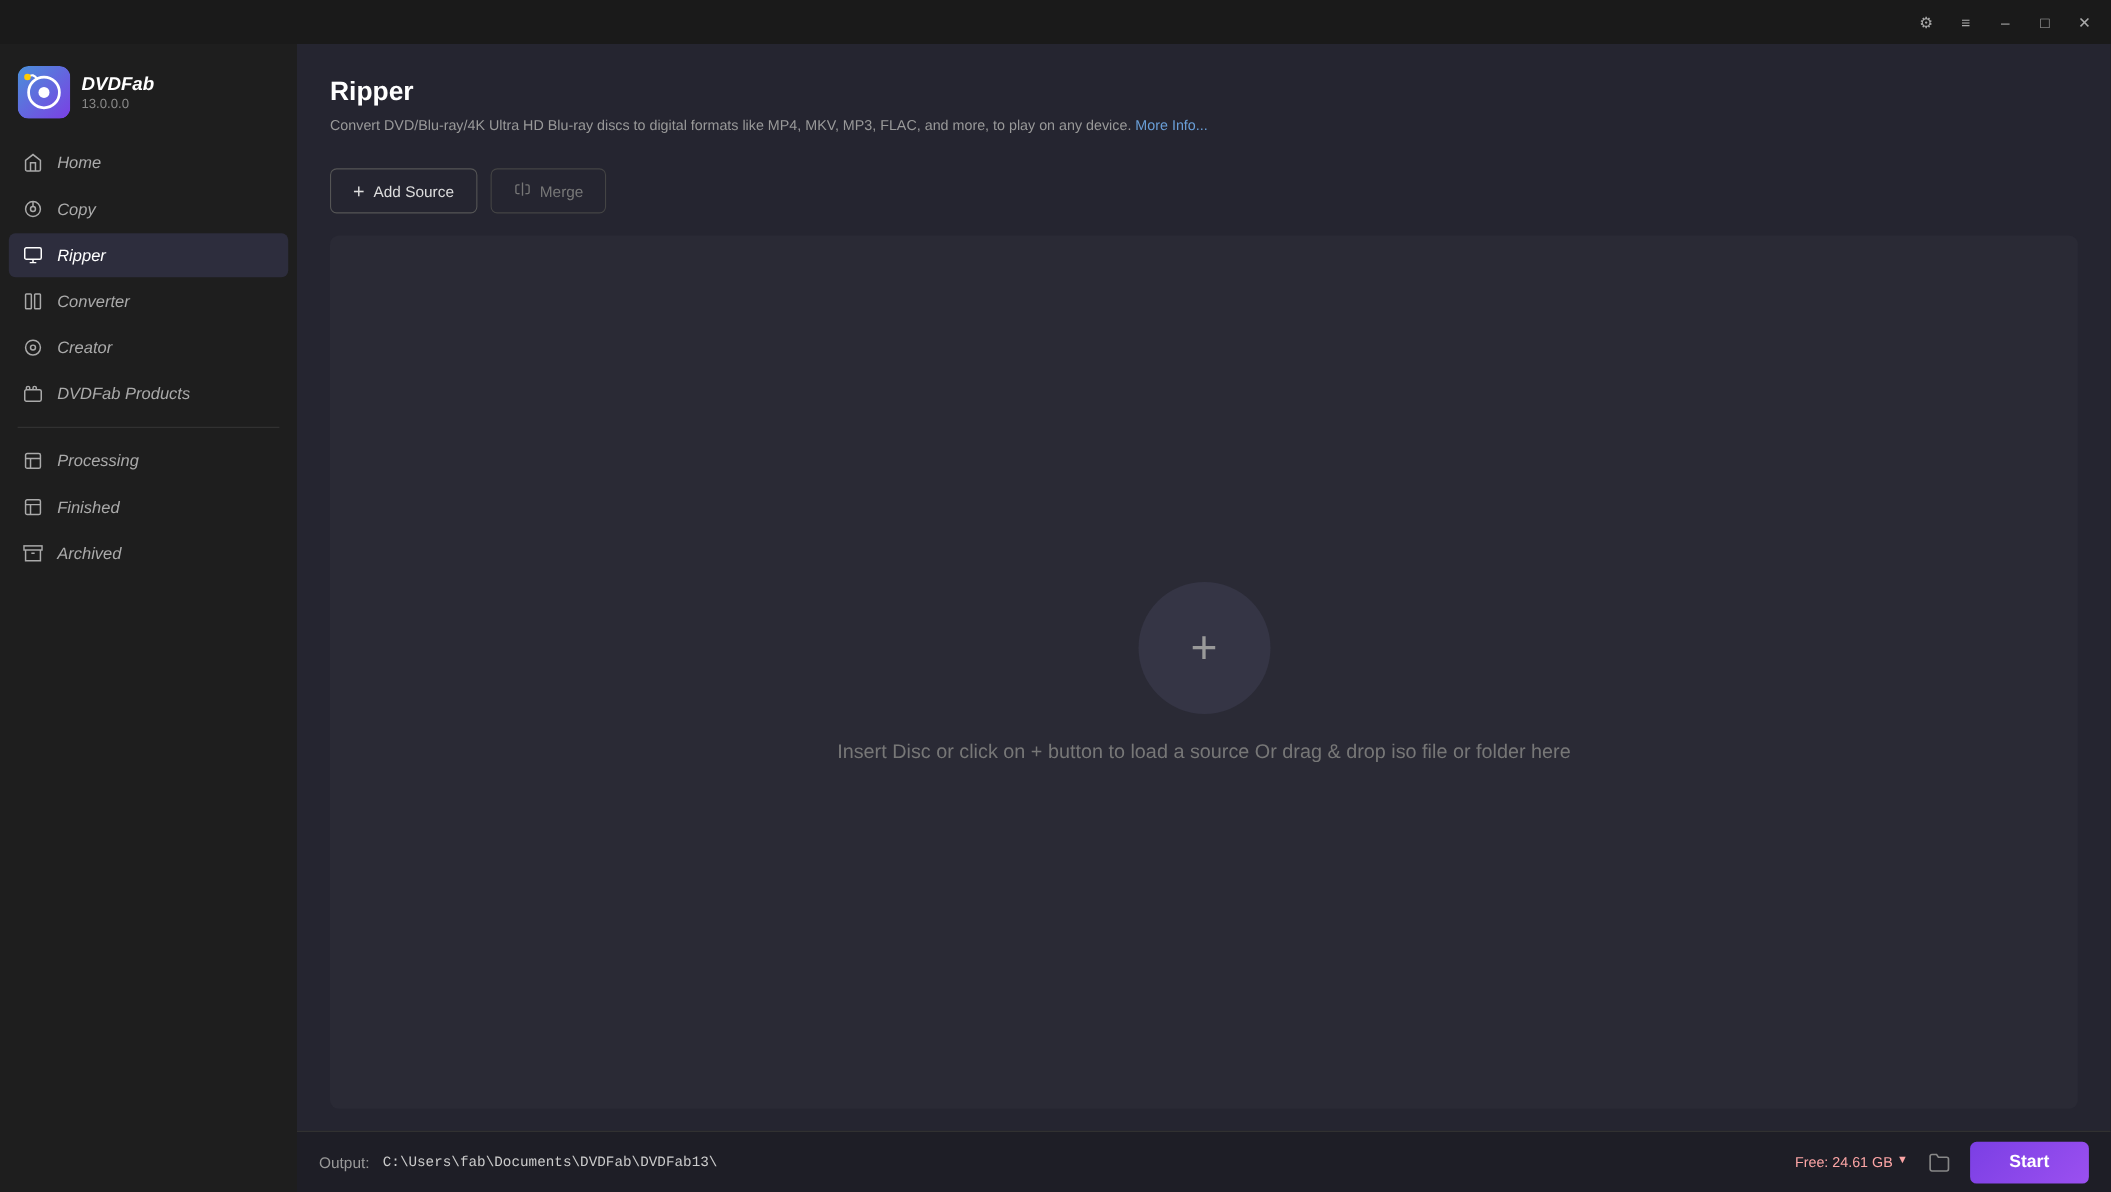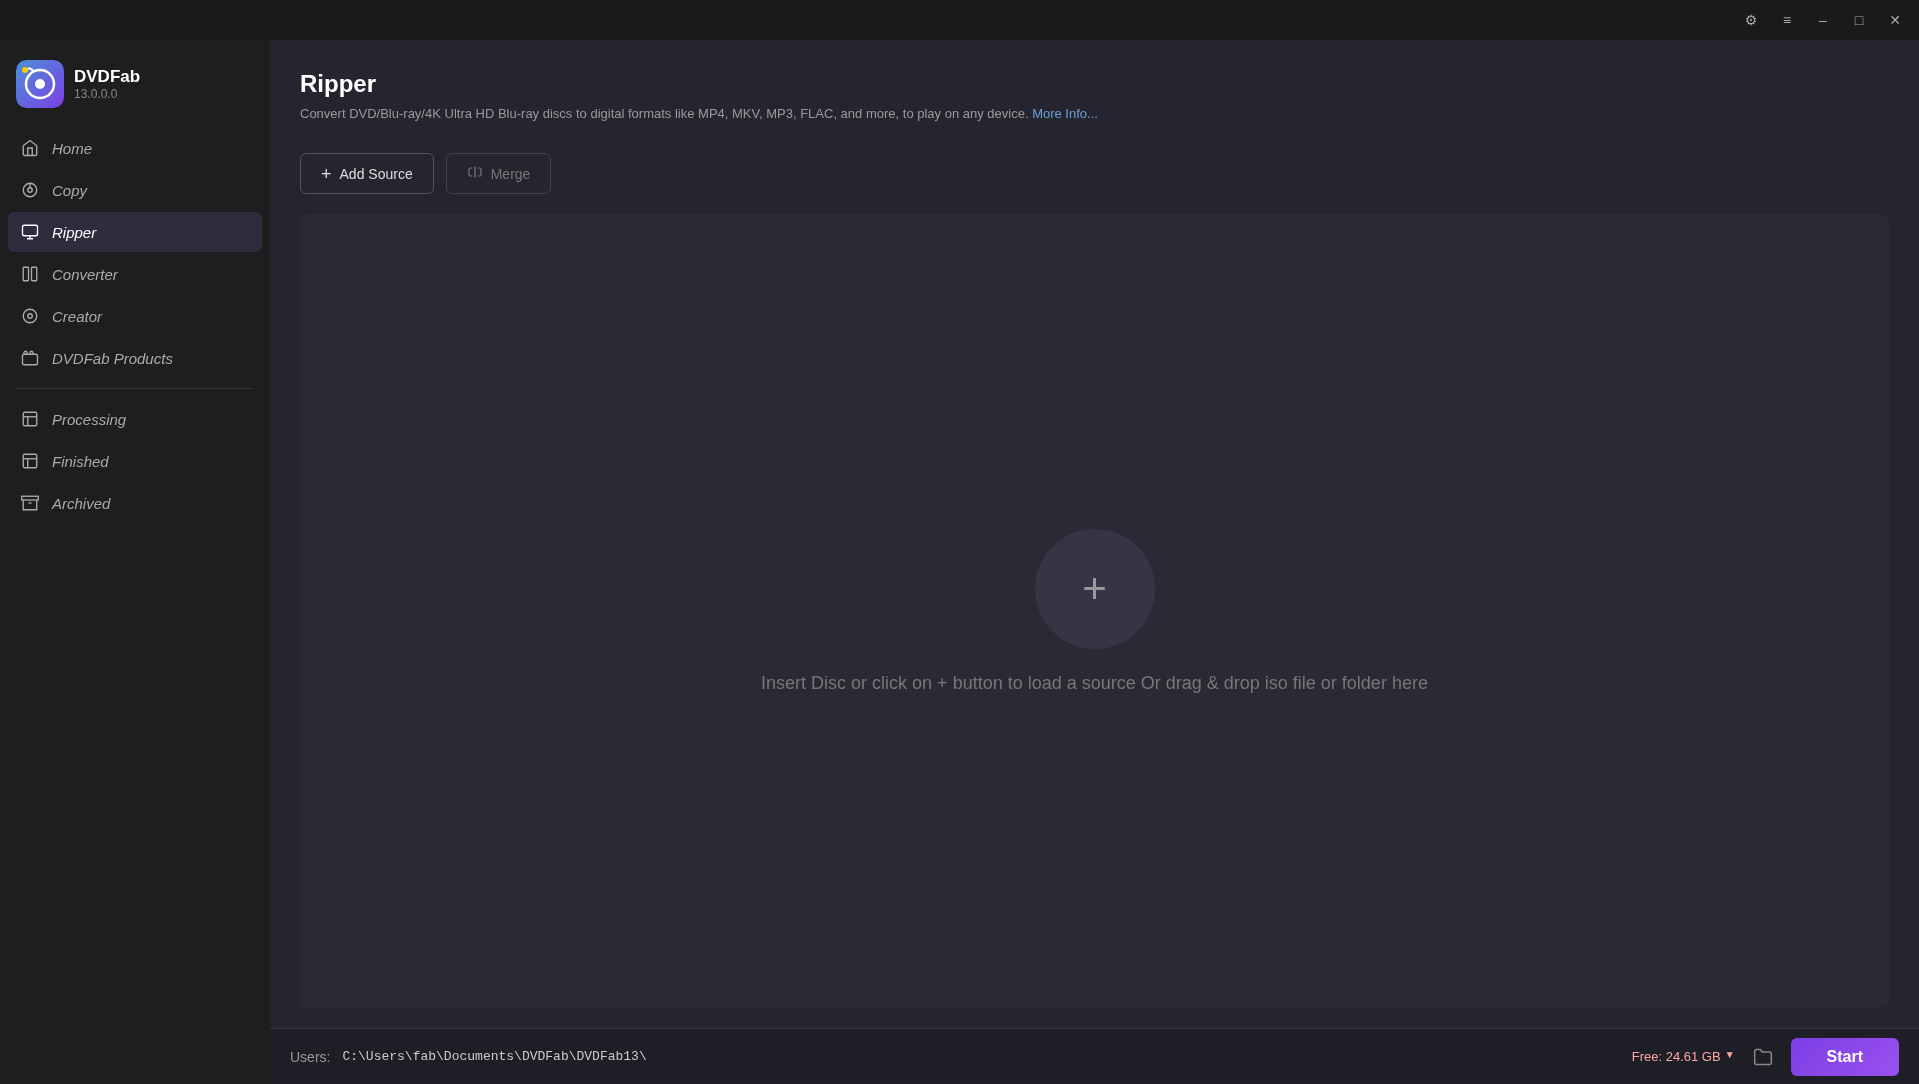--- a/index.html
+++ b/index.html
@@ -76,20 +76,21 @@
       height: 100%;
     }
     .logo-text {
       display: flex;
       flex-direction: column;
     }
     .logo-name {
       color: #fff;
       font-size: 17px;
       font-weight: 600;
+      font-style: italic;
     }
     .logo-version {
       color: #888;
       font-size: 12px;
     }
 
     .sidebar-nav {
       display: flex;
       flex-direction: column;
       gap: 2px;
@@ -468,21 +469,21 @@
       <div class="drop-zone">
         <div class="add-circle">
           <span class="add-circle-plus">+</span>
         </div>
         <p class="drop-hint">Insert Disc or click on + button to load a source Or drag &amp; drop iso file or folder here</p>
       </div>
 
     </div>
 
     <div class="output-bar">
-      <span class="output-label">Users:</span>
+      <span class="output-label">Output:</span>
       <span class="output-path">C:\Users\fab\Documents\DVDFab\DVDFab13\</span>
       <div class="free-space">
         <span>Free: 24.61 GB</span>
         <span style="font-size:10px;">▼</span>
       </div>
       <button class="folder-btn">
         <svg width="20" height="20" viewBox="0 0 24 24" fill="none" stroke="currentColor" stroke-width="1.8">
           <path d="M22 19a2 2 0 0 1-2 2H4a2 2 0 0 1-2-2V5a2 2 0 0 1 2-2h5l2 3h9a2 2 0 0 1 2 2z"></path>
         </svg>
       </button>

